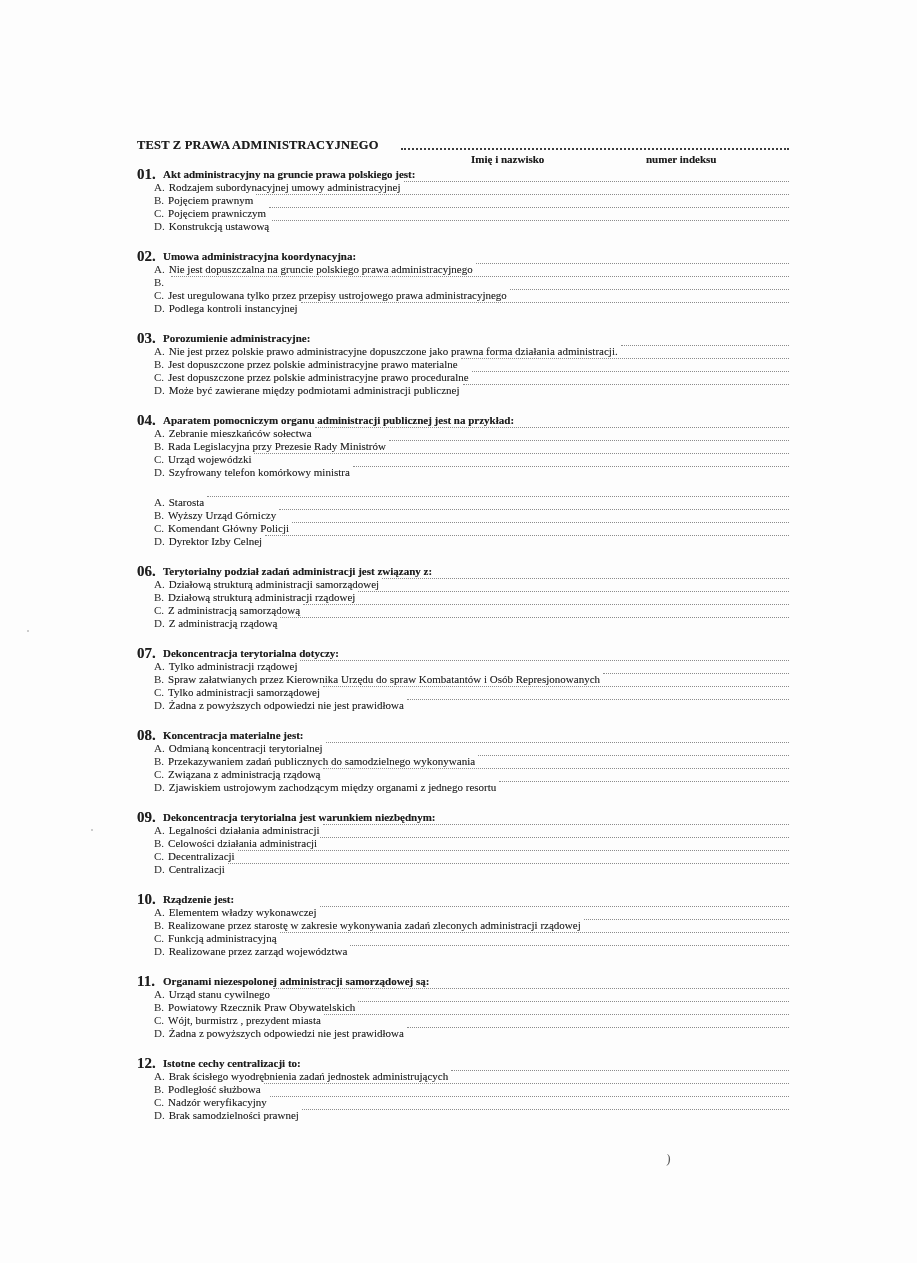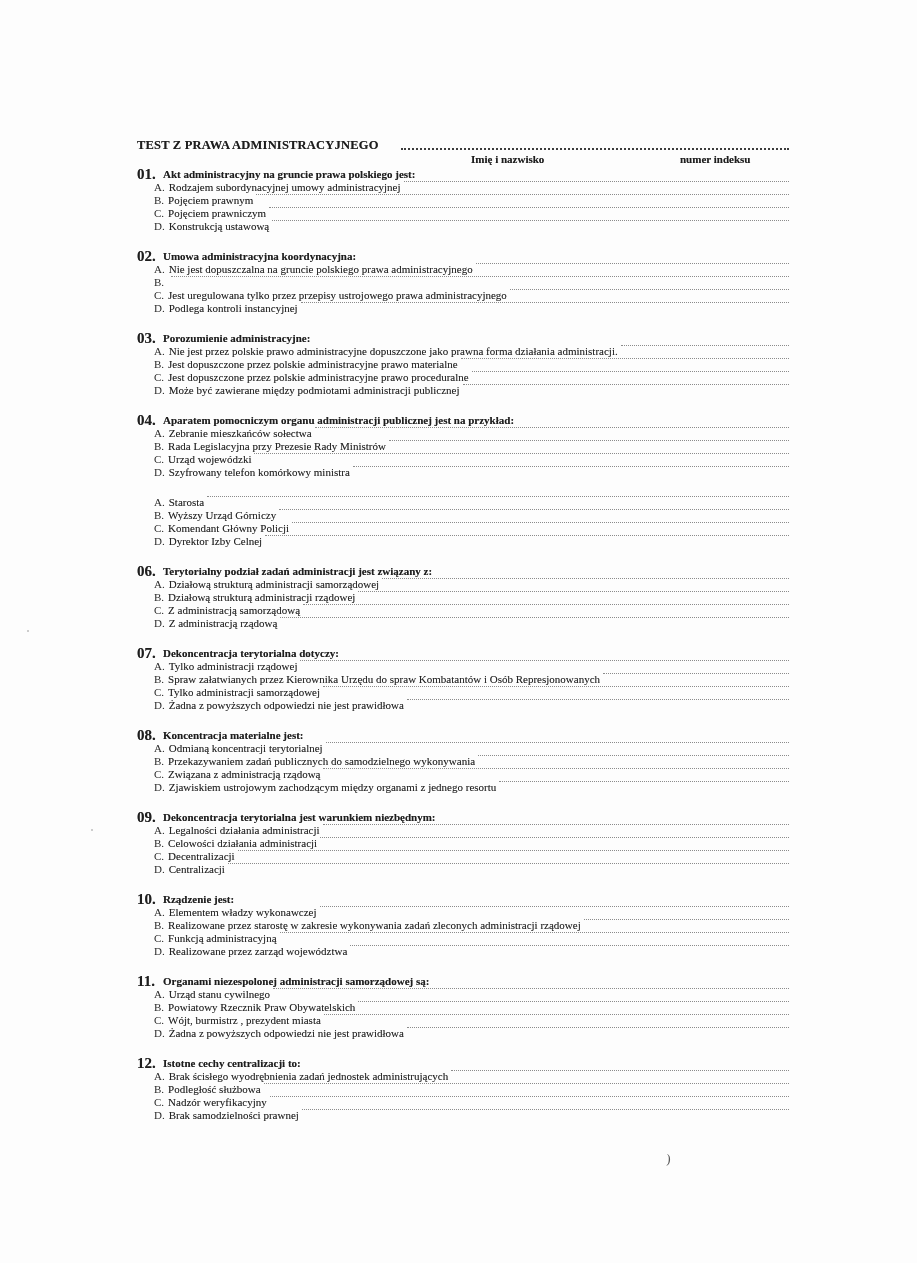--- a/index.html
+++ b/index.html
@@ -52,21 +52,21 @@
     height: 15px;
   }
   .field-label {
     position: absolute;
     top: 0;
     font-weight: bold;
     font-size: 11px;
     text-shadow: 0 0 0.4px rgba(30,30,30,0.5);
   }
   .field-label.name  { left: 334px; }
-  .field-label.index { left: 543px; }
+  .field-label.index { left: 509px; }
   .question {
     margin-bottom: 17px;
   }
   .q-title-row {
     display: flex;
     height: 13px;
     line-height: 13px;
   }
   .q-num {
     font-weight: bold;

